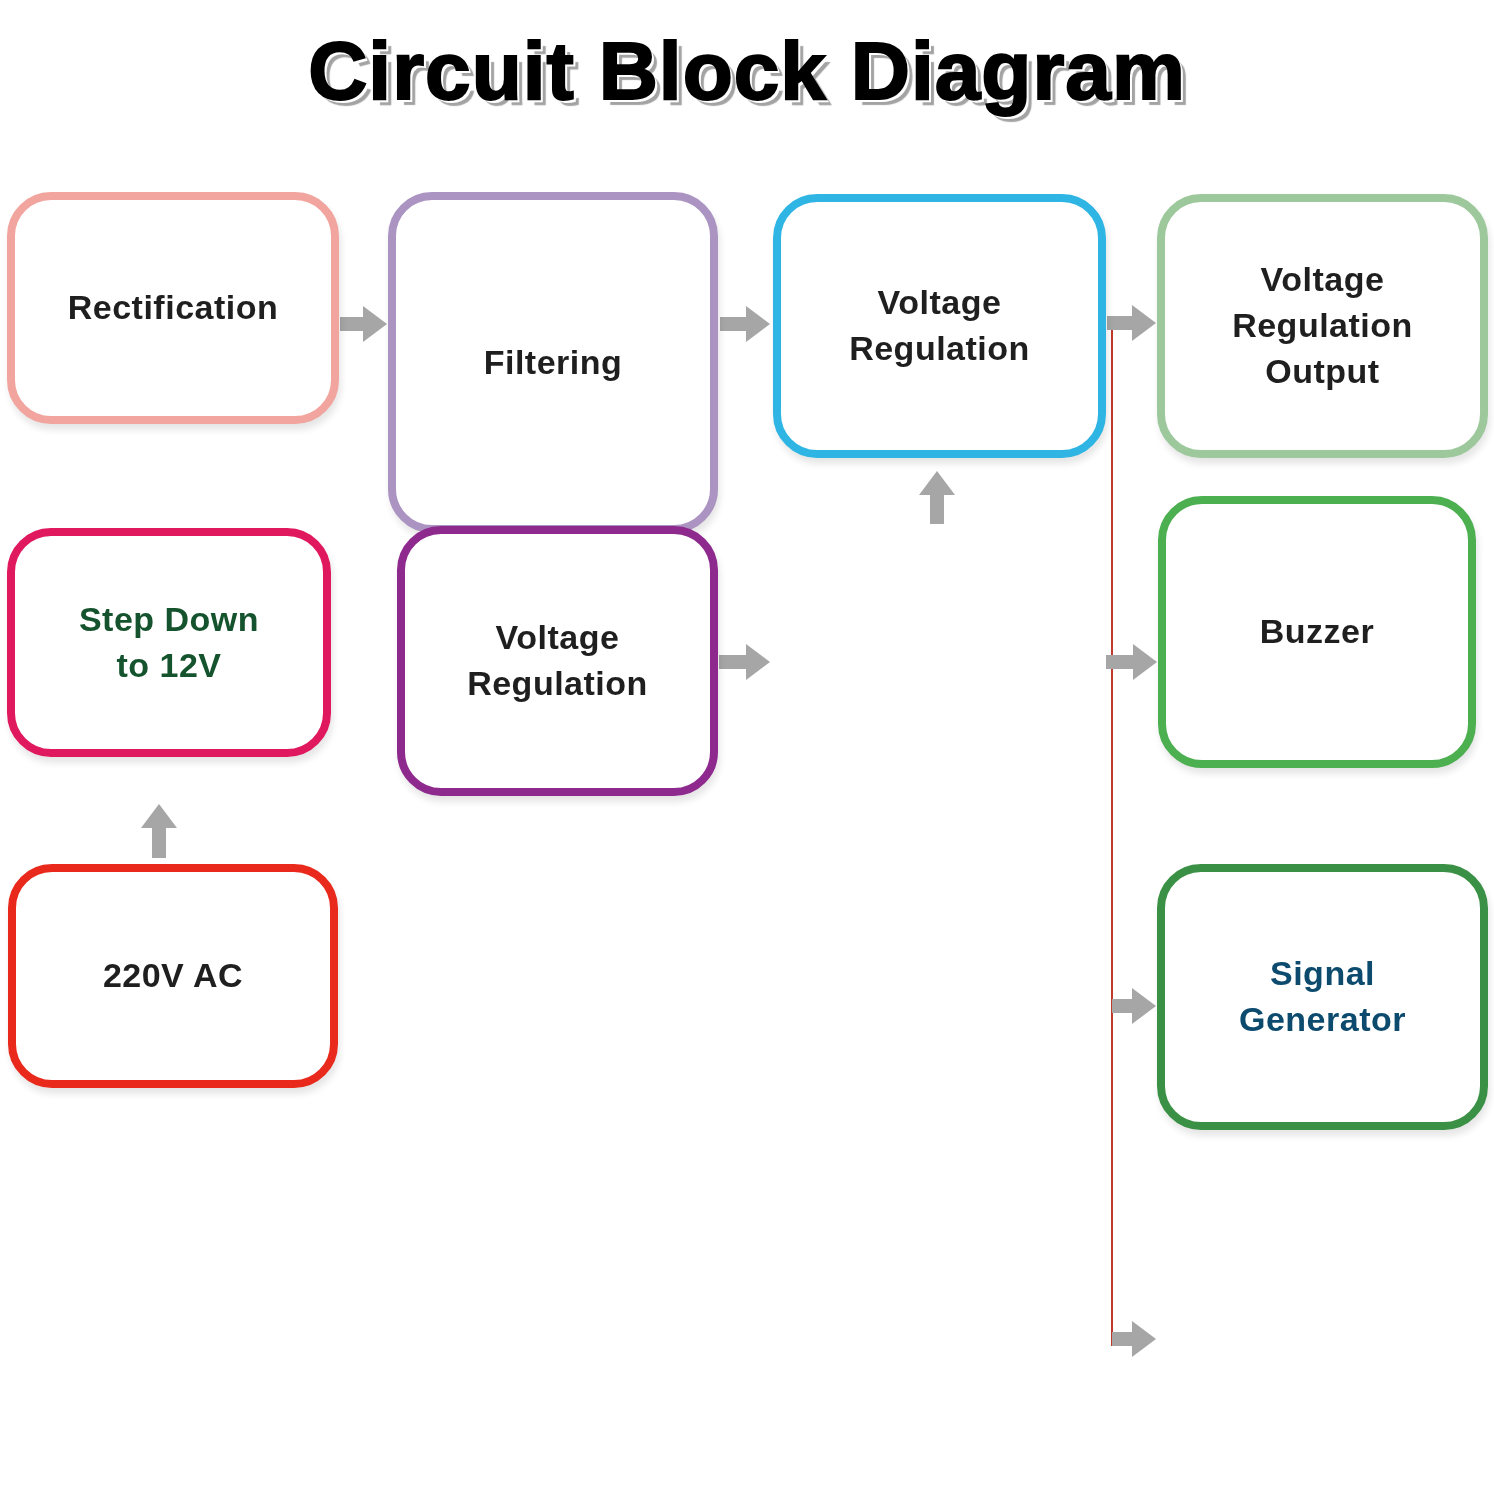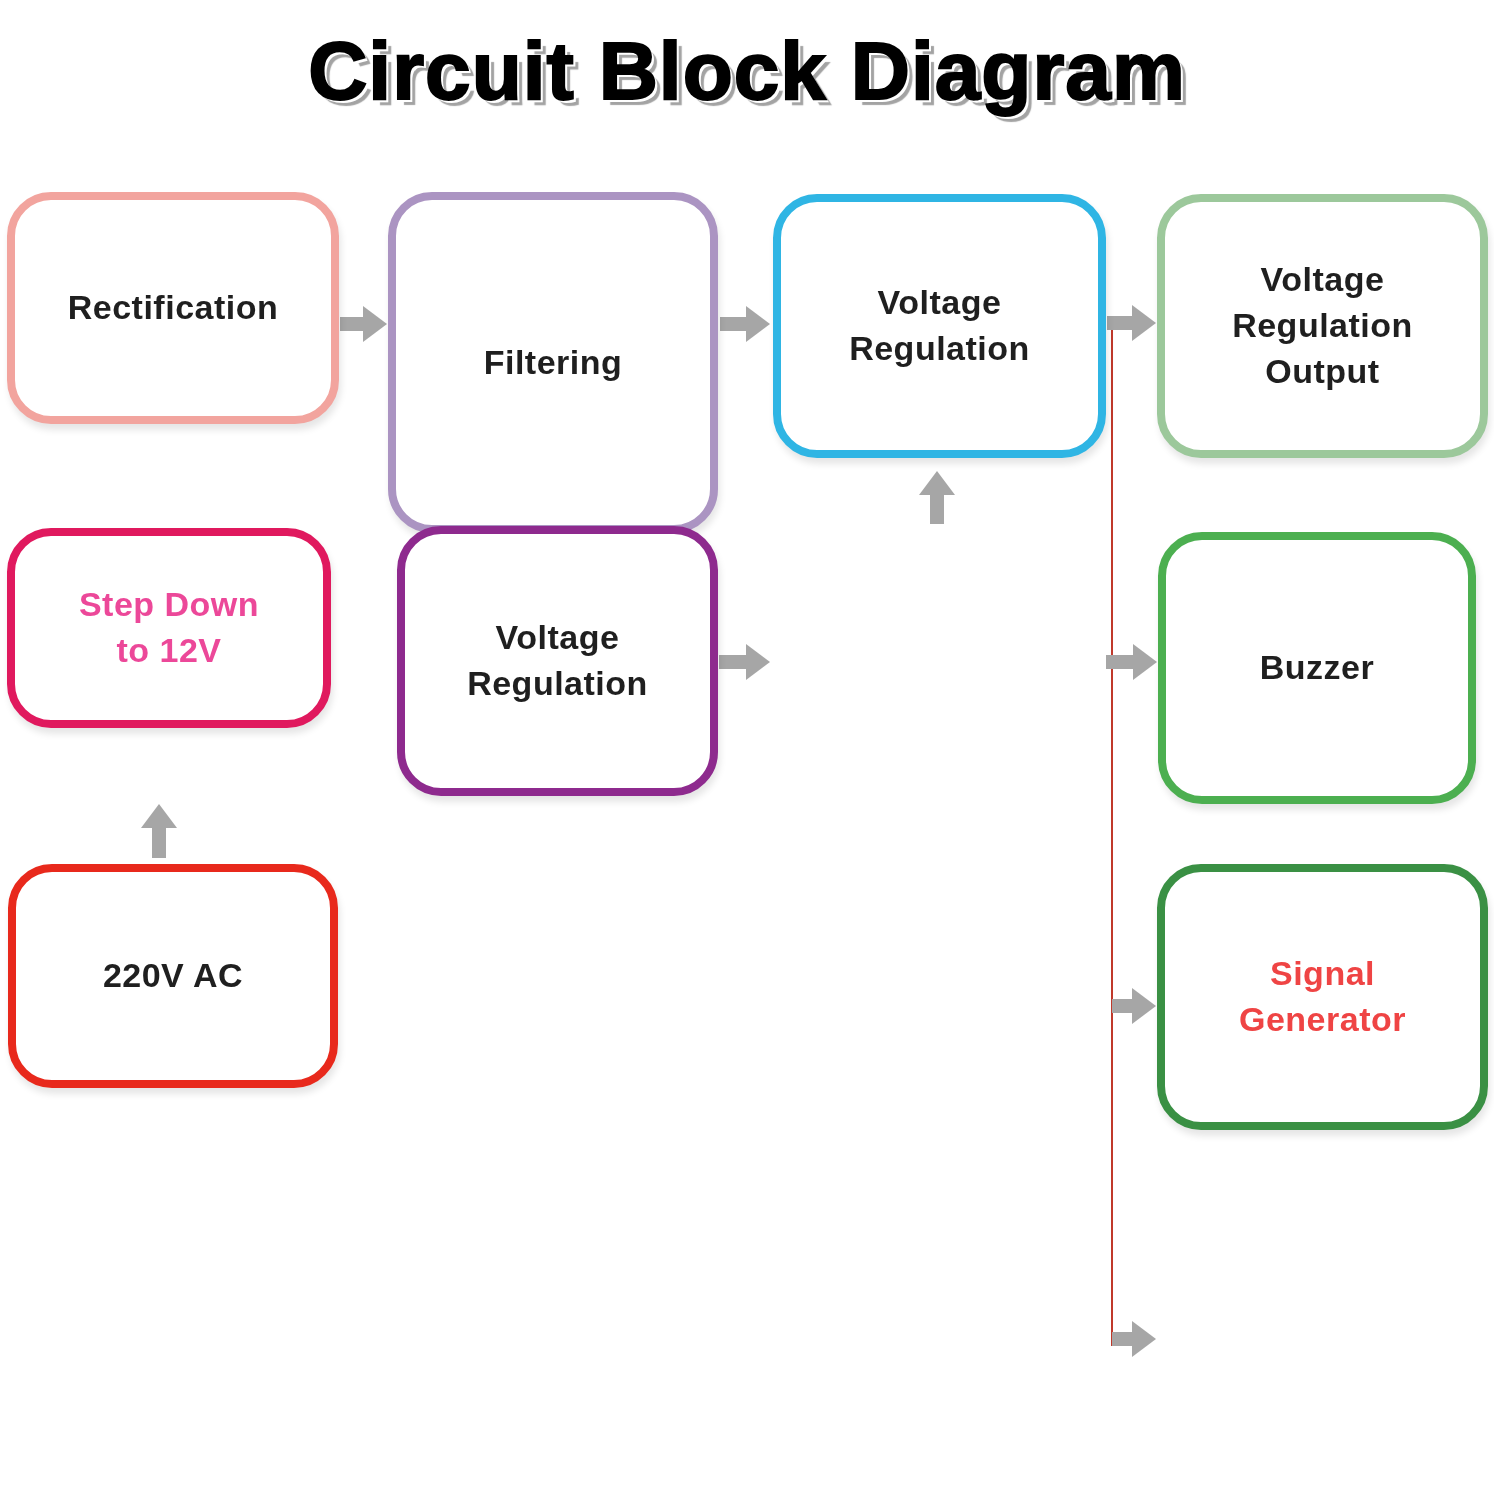--- a/index.html
+++ b/index.html
@@ -61,36 +61,36 @@
   <div class="node" style="left: 773px; top: 182px; width: 333px; height: 264px; border-color: rgb(47, 181, 228); color: rgb(31, 31, 31);">
     <span>Voltage
 Regulation</span>
   </div>
   <div class="node" style="left: 1157px; top: 182px; width: 331px; height: 264px; border-color: rgb(156, 200, 155); color: rgb(31, 31, 31);">
     <span>Voltage
 Regulation
 Output</span>
   </div>
 
-  <div class="node" style="left: 7px; top: 516px; width: 324px; height: 200px; border-color: rgb(224, 25, 94); color: #ec4899;">
+  <div class="node" style="left: 7px; top: 516px; width: 324px; height: 229px; border-color: rgb(224, 25, 94); color: #14532d;">
     <span>Step Down
 to 12V</span>
   </div>
   <div class="node" style="left: 397px; top: 514px; width: 321px; height: 270px; border-color: rgb(142, 42, 142); color: rgb(31, 31, 31);">
     <span>Voltage
 Regulation</span>
   </div>
-  <div class="node" style="left: 1158px; top: 520px; width: 318px; height: 272px; border-color: rgb(76, 175, 80); color: rgb(31, 31, 31);">
+  <div class="node" style="left: 1158px; top: 484px; width: 318px; height: 272px; border-color: rgb(76, 175, 80); color: rgb(31, 31, 31);">
     <span>Buzzer</span>
   </div>
 
   <div class="node" style="left: 8px; top: 852px; width: 330px; height: 224px; border-color: rgb(232, 41, 28); color: rgb(31, 31, 31); align-items: center;">
     <span>220V AC</span>
   </div>
-  <div class="node" style="left: 1157px; top: 852px; width: 331px; height: 266px; border-color: rgb(58, 144, 68); color: #ef4444;">
+  <div class="node" style="left: 1157px; top: 852px; width: 331px; height: 266px; border-color: rgb(58, 144, 68); color: #0c4a6e;">
     <span>Signal
 Generator</span>
   </div>
 
 
   <div class="connector-line" style="left:1111px; top:308px; height:1026px;"></div>
 
   <div class="arrow arrow-right" style="left:340px; top:294px; width:47px; height:36px;">
     <div class="shaft"></div>
     <div class="head"></div>

